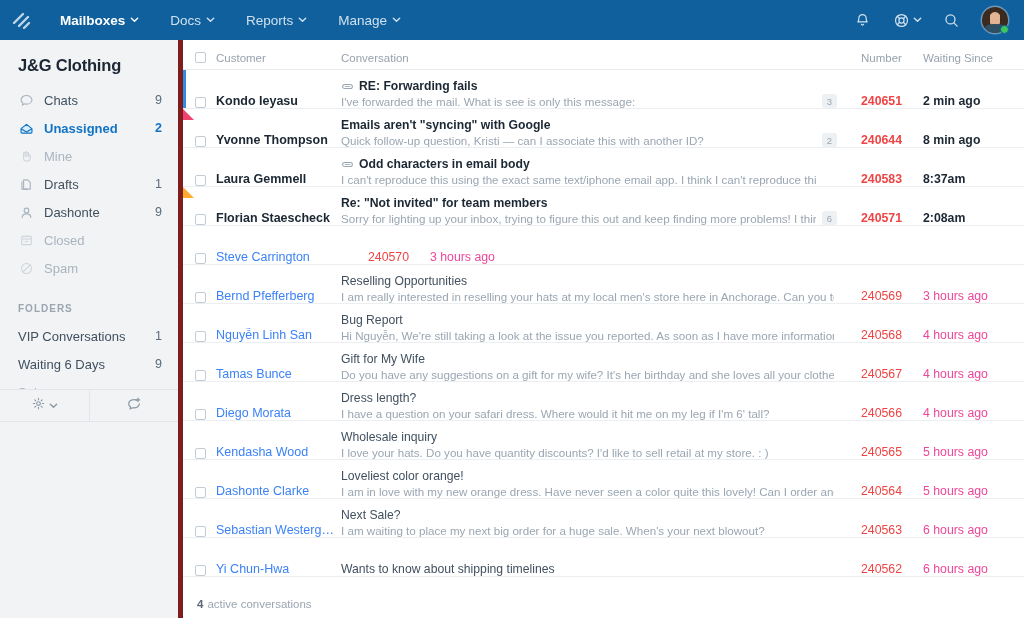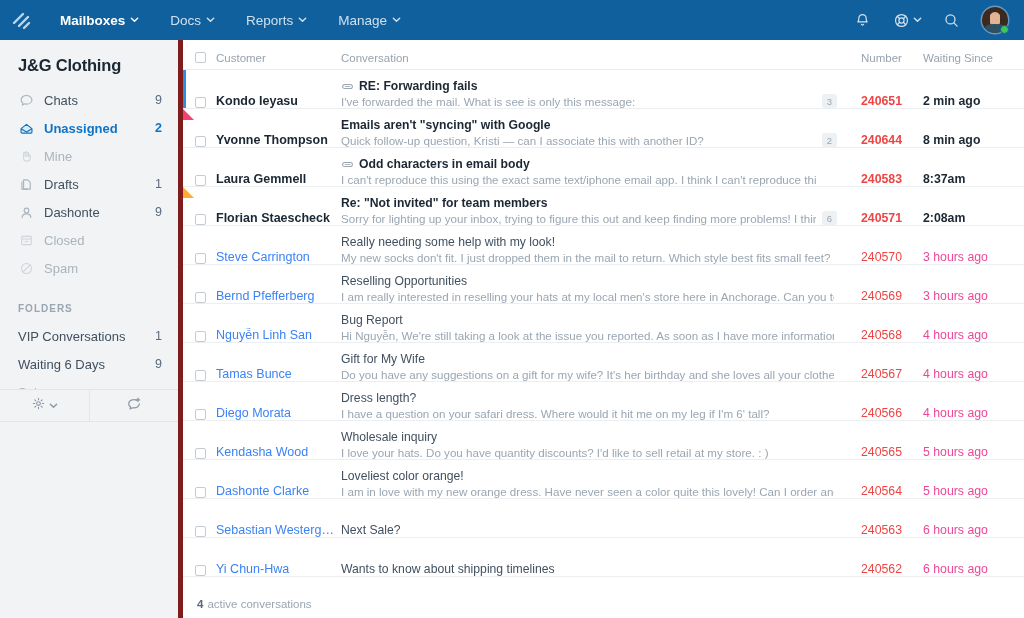--- a/index.html
+++ b/index.html
@@ -460,26 +460,20 @@
               <span class="badge">6</span>
             </div>
             <div class="c-num">240571</div>
             <div class="c-wait">2:08am</div>
           </div>
           <div class="row">
             <div class="c-check">
               <span class="cb"></span>
             </div>
             <div class="c-cust">Steve Carrington</div>
-            <div class="c-conv conv-cell">
-              <div class="subj-line">
-                <span class="subj">Really needing some help with my look!</span>
-              </div>
-              <div class="prev">My new socks don't fit. I just dropped them in the mail to return. Which style best fits small feet?</div>
-            </div>
             <div class="c-badge"></div>
             <div class="c-num">240570</div>
             <div class="c-wait">3 hours ago</div>
           </div>
           <div class="row">
             <div class="c-check">
               <span class="cb"></span>
             </div>
             <div class="c-cust">Bernd Pfefferberg</div>
             <div class="c-conv conv-cell">
@@ -569,20 +563,21 @@
           </div>
           <div class="row">
             <div class="c-check">
               <span class="cb"></span>
             </div>
             <div class="c-cust">Sebastian Westergren</div>
             <div class="c-conv conv-cell">
               <div class="subj-line">
                 <span class="subj">Next Sale?</span>
               </div>
+              <div class="prev">I am waiting to place my next big order for a huge sale. When's your next blowout?</div>
             </div>
             <div class="c-badge"></div>
             <div class="c-num">240563</div>
             <div class="c-wait">6 hours ago</div>
           </div>
           <div class="row">
             <div class="c-check">
               <span class="cb"></span>
             </div>
             <div class="c-cust">Yi Chun-Hwa</div>

